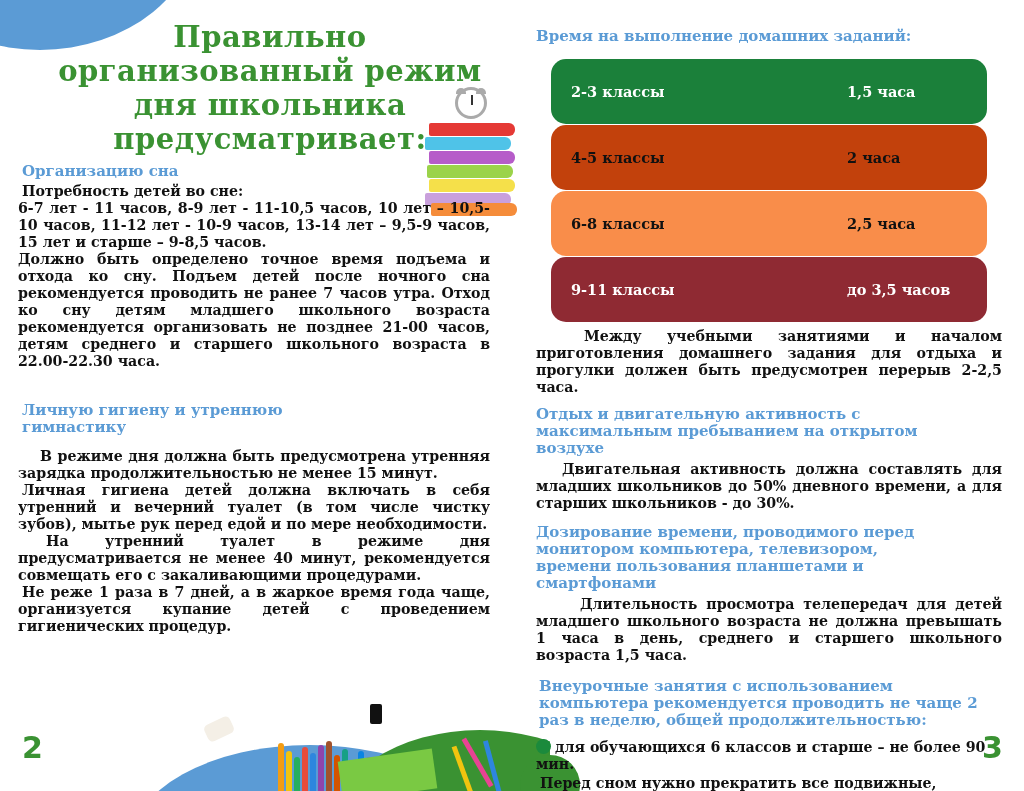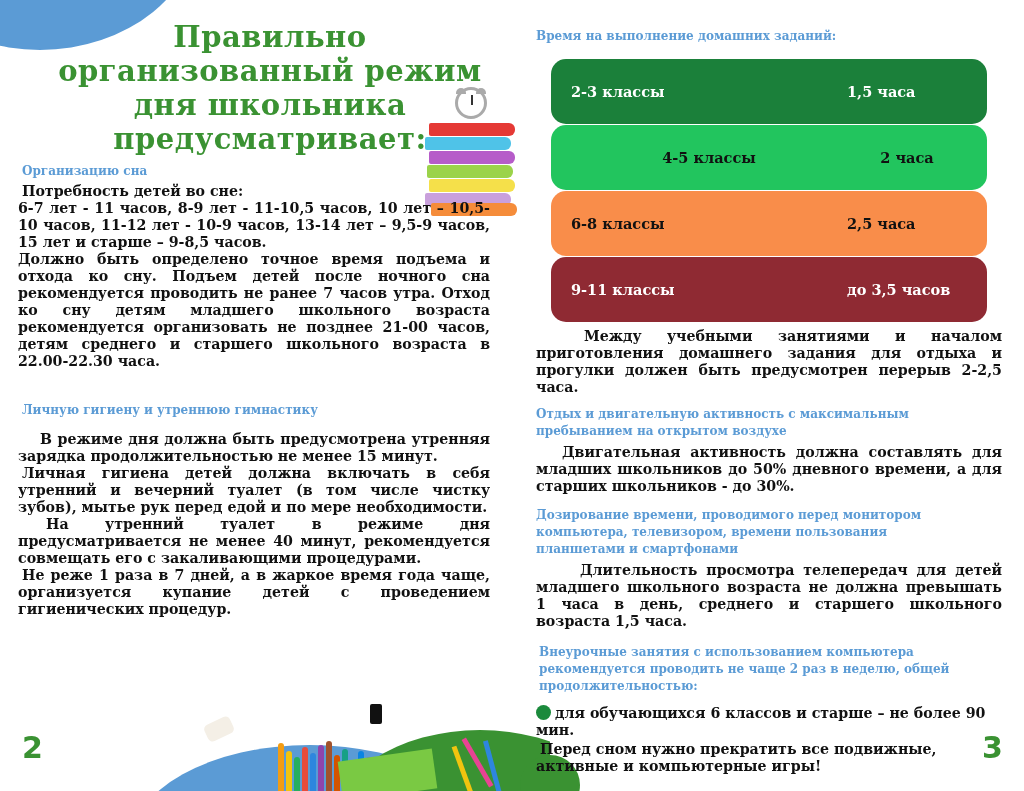--- a/index.html
+++ b/index.html
@@ -17,21 +17,21 @@
     .main-title {
       position: absolute; left: 20px; top: 20px; width: 500px;
       text-align: center; color: #3a9232;
       font-family: "DejaVu Serif", serif; font-weight: bold;
       font-size: 29px; line-height: 34px; letter-spacing: 0.5px;
       margin: 0;
     }
     .heading-blue {
       color: #5b9bd5; font-weight: bold;
       font-family: "DejaVu Serif", serif;
-      font-size: 12px; line-height: 17px; margin: 0;
+      font-size: 15px; line-height: 17px; margin: 0;
     }
     .body-text {
       font-weight: bold; font-size: 14.2px; line-height: 17px;
       text-align: justify; margin: 0;
     }
     .col-left { position: absolute; left: 18px; top: 163px; width: 472px; }
     .col-right { position: absolute; left: 536px; top: 28px; width: 466px; }
 
     
     .books { position: absolute; left: 425px; top: 85px; width: 95px; height: 130px; }
@@ -137,21 +137,21 @@
 <div class="deco-right-green"></div>
 
 <div class="col-right">
   <h2 class="heading-blue" style="width:380px;">Время на выполнение домашних заданий:</h2>
 
   <div class="hw-table">
     <div class="hw-row" style="background:#1b803a; color:#fff;">
       <span class="grade">2-3 классы</span>
       <span class="time">1,5 часа</span>
     </div>
-    <div class="hw-row" style="background:#22c55e; color:#111;text-align:center;">
+    <div class="hw-row" style="background:#c2410c; color:#111;">
       <span class="grade">4-5 классы</span>
       <span class="time">2 часа</span>
     </div>
     <div class="hw-row" style="background:#f98d4a; color:#111;">
       <span class="grade">6-8 классы</span>
       <span class="time">2,5 часа</span>
     </div>
     <div class="hw-row" style="background:#8f2a33; color:#fff;">
       <span class="grade">9-11 классы</span>
       <span class="time">до 3,5 часов</span>

